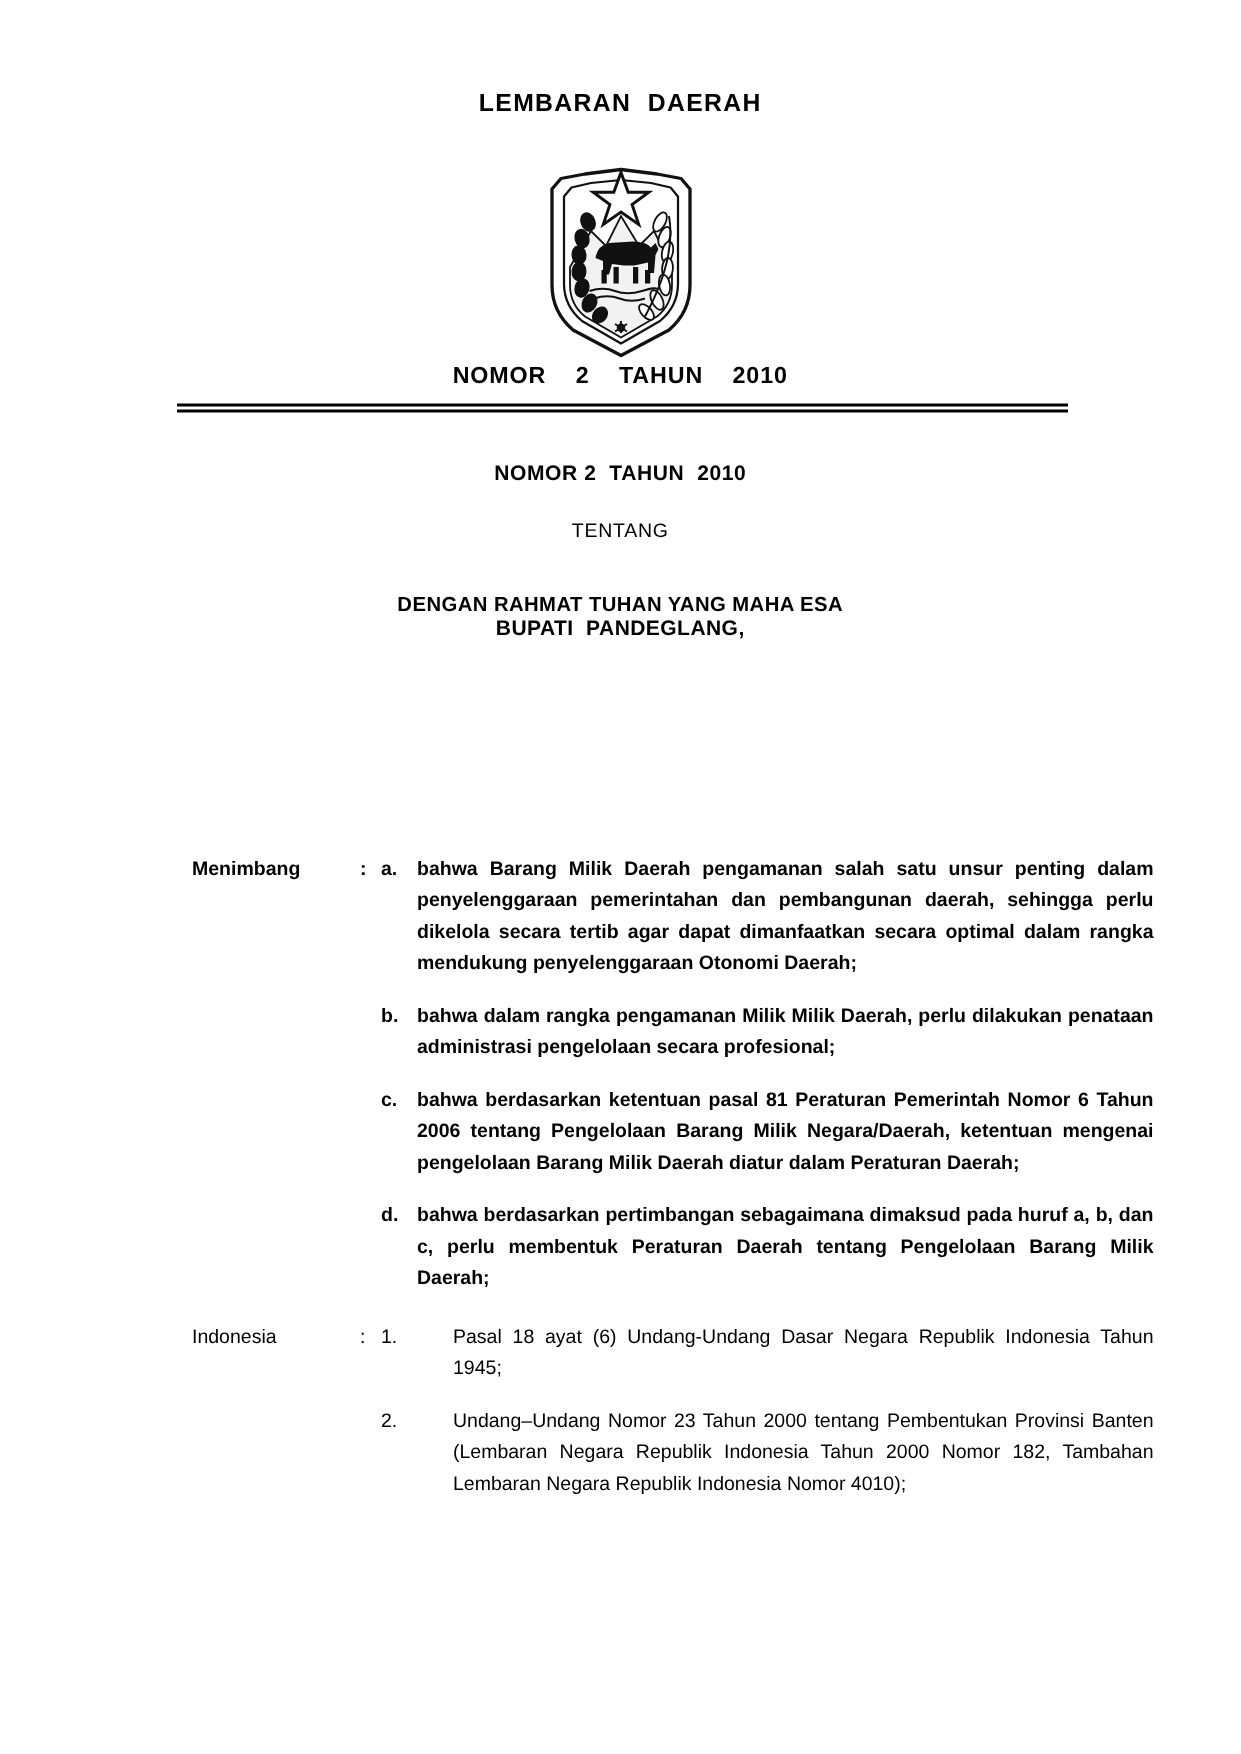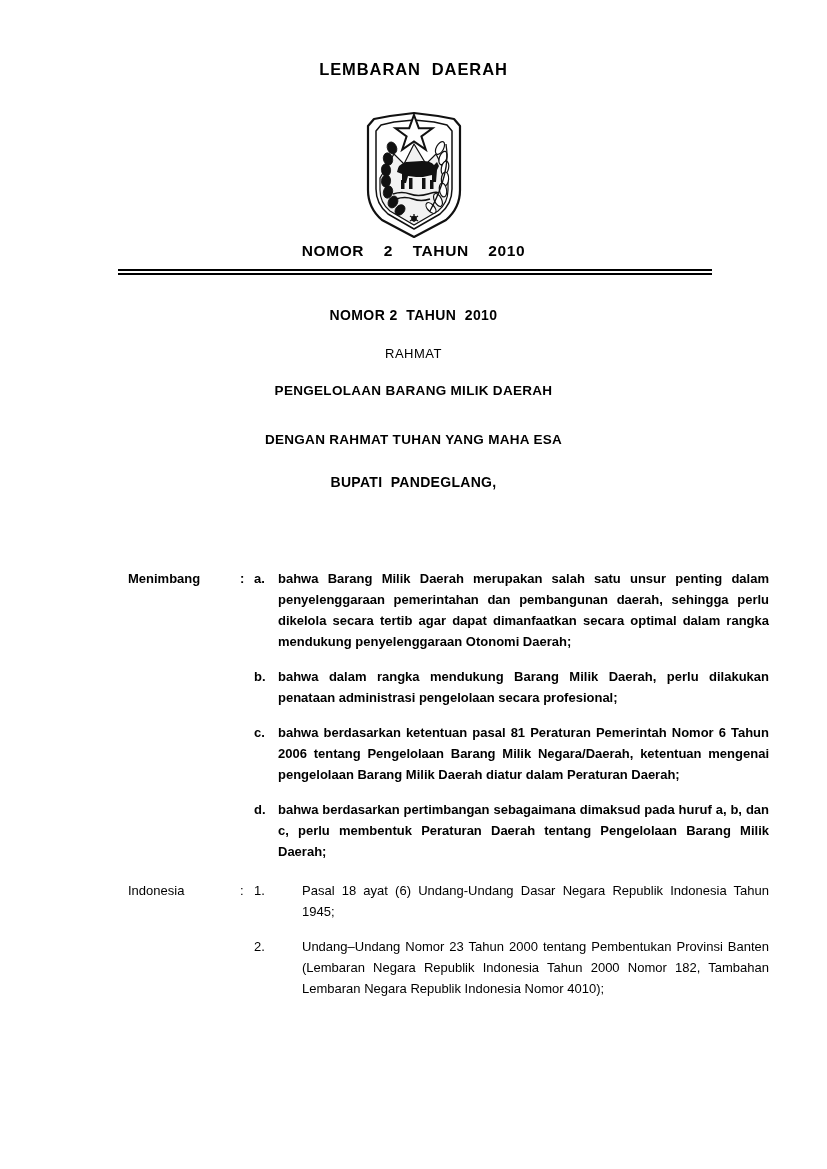--- a/index.html
+++ b/index.html
@@ -126,21 +126,20 @@
     white-space: pre;
   }
   .t-rahmat {
     margin-top: 34px;
     font-weight: bold;
     font-size: 13.5px;
     letter-spacing: 0.3px;
     white-space: pre;
   }
   .t-bupati {
-    margin-top: 27px;
     font-weight: bold;
     font-size: 14px;
     letter-spacing: 0.3px;
     white-space: pre;
   }
 
   
   .body-block {
     position: absolute;
     left: 0;
@@ -282,42 +281,41 @@
 
   <div class="nomor-line">NOMOR    2    TAHUN    2010</div>
 
   <div class="double-rule">
     <div class="r1"></div>
     <div class="r2"></div>
   </div>
 
   <div class="title-block">
     <div class="t-nomor">NOMOR 2  TAHUN  2010</div>
-    <div class="t-tentang">RAHMAT</div>
-    <div class="t-subject">PENGELOLAAN BARANG MILIK DAERAH</div>
+    <div class="t-tentang">TENTANG</div>
     <div class="t-rahmat">DENGAN RAHMAT TUHAN YANG MAHA ESA</div>
     <div class="t-bupati">BUPATI  PANDEGLANG,</div>
   </div>
 
   <div class="body-block">
 
     <div class="clause-group w-bold">
 
       <div class="clause-row">
         <div class="lbl-col">Menimbang</div>
         <div class="colon-col">:</div>
         <div class="mark-col">a.</div>
-        <div class="text-col">bahwa Barang Milik Daerah merupakan salah satu unsur penting dalam penyelenggaraan pemerintahan dan pembangunan daerah, sehingga perlu dikelola secara tertib agar dapat dimanfaatkan secara optimal dalam rangka mendukung penyelenggaraan Otonomi Daerah;</div>
+        <div class="text-col">bahwa Barang Milik Daerah pengamanan salah satu unsur penting dalam penyelenggaraan pemerintahan dan pembangunan daerah, sehingga perlu dikelola secara tertib agar dapat dimanfaatkan secara optimal dalam rangka mendukung penyelenggaraan Otonomi Daerah;</div>
       </div>
 
       <div class="clause-row">
         <div class="lbl-col"></div>
         <div class="colon-col"></div>
         <div class="mark-col">b.</div>
-        <div class="text-col">bahwa dalam rangka mendukung Barang Milik Daerah, perlu dilakukan penataan administrasi pengelolaan secara profesional;</div>
+        <div class="text-col">bahwa dalam rangka pengamanan Milik Milik Daerah, perlu dilakukan penataan administrasi pengelolaan secara profesional;</div>
       </div>
 
       <div class="clause-row">
         <div class="lbl-col"></div>
         <div class="colon-col"></div>
         <div class="mark-col">c.</div>
         <div class="text-col">bahwa berdasarkan ketentuan pasal 81 Peraturan Pemerintah Nomor 6 Tahun 2006 tentang Pengelolaan Barang Milik Negara/Daerah, ketentuan mengenai pengelolaan Barang Milik Daerah diatur dalam Peraturan Daerah;</div>
       </div>
 
       <div class="clause-row">

